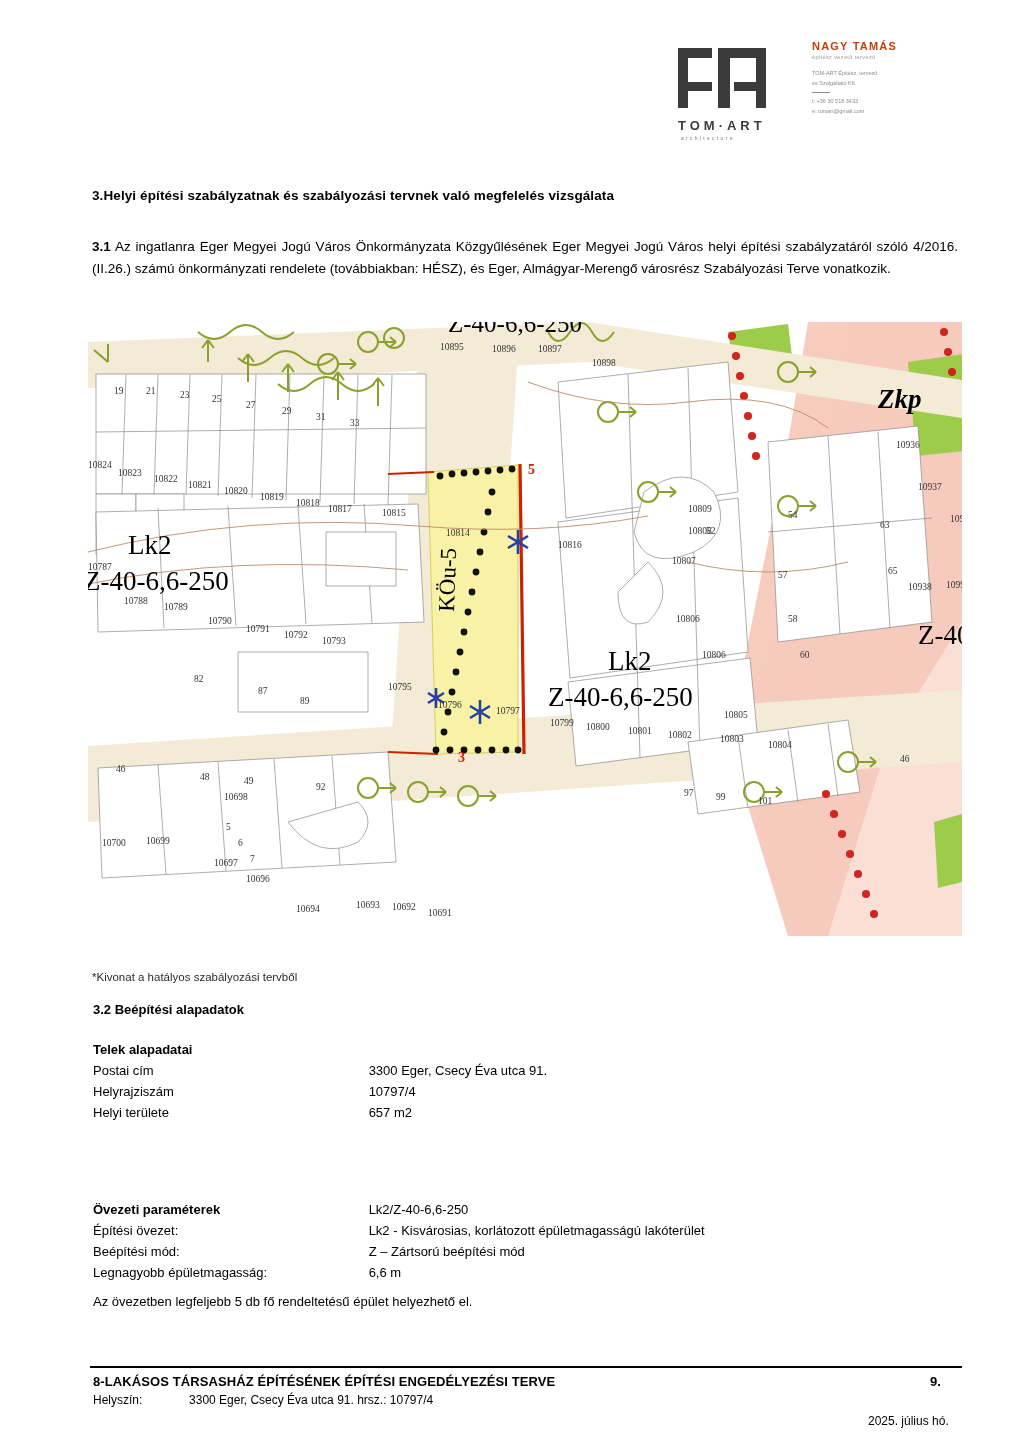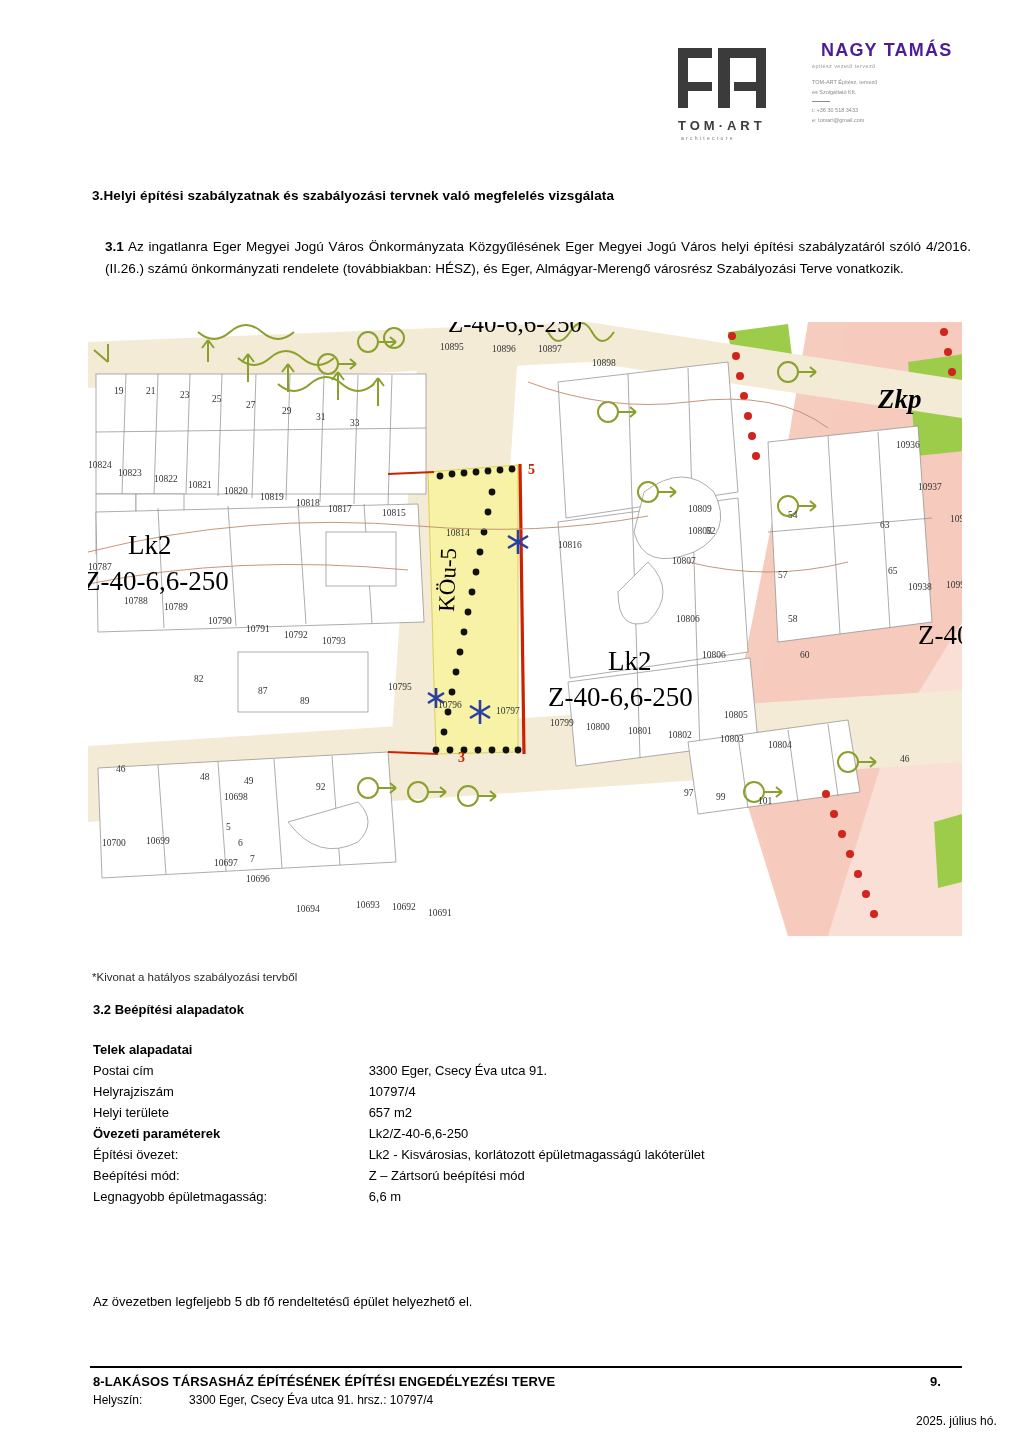--- a/index.html
+++ b/index.html
@@ -49,26 +49,25 @@
     letter-spacing: 2.3px;
     color: #7a7a7a;
   }
   .logo-right {
     position: absolute;
     left: 140px;
     top: 0px;
     width: 150px;
   }
   .logo-name {
-    font-size: 18px;
+    font-size: 11px;
     letter-spacing: 1.2px;
-    color: #4c1d95;
+    color: #c2410c;
     font-weight: bold;
     white-space: nowrap;
-    margin-left: 9px;
   }
   .logo-tag {
     font-size: 5.5px;
     color: #9a9a9a;
     letter-spacing: .4px;
     margin-top: 2px;
   }
   .logo-lines {
     margin-top: 9px;
     font-size: 5.5px;
@@ -86,21 +85,21 @@
     position: absolute;
     left: 92px;
     top: 188px;
     font-size: 13.5px;
     font-weight: bold;
     color: #000;
     letter-spacing: .1px;
   }
   .para {
     position: absolute;
-    left: 105px;
+    left: 92px;
     top: 236px;
     width: 866px;
     font-size: 13.5px;
     color: #000;
     line-height: 1.65;
     text-align: justify;
   }
   .para b { font-weight: bold; }
 
   
@@ -138,21 +137,21 @@
     left: 93px;
     font-size: 13px;
     color: #000;
   }
   .tbl-head { font-weight: bold; }
   .row { position: relative; height: 21px; white-space: nowrap; }
   .k { display: inline-block; width: 272px; }
   .v { display: inline-block; }
 
   .t1 { top: 1042px; }
-  .t2 { top: 1126px; }
+  .t2 { top: 1202px; }
 
   .closing {
     position: absolute;
     left: 93px;
     top: 1294px;
     font-size: 13px;
     color: #000;
   }
 
   
@@ -188,21 +187,20 @@
     font-size: 13px;
     font-weight: bold;
     color: #000;
   }
   .f-date {
     position: absolute;
     left: 868px;
     top: 1414px;
     font-size: 12px;
     color: #000;
-    margin-left: 48px;
   }
 </style>
 </head>
 <body>
 
 <div class="page">
 
   <div class="logo-block">
     <div class="logo-mark">
       <svg width="120" height="78" viewBox="0 0 120 78">

